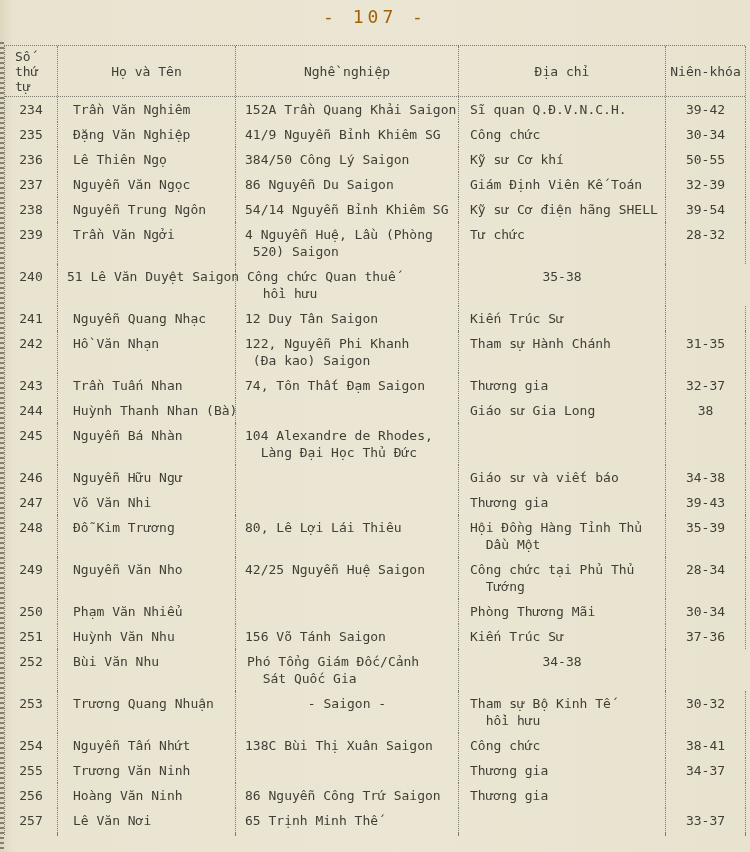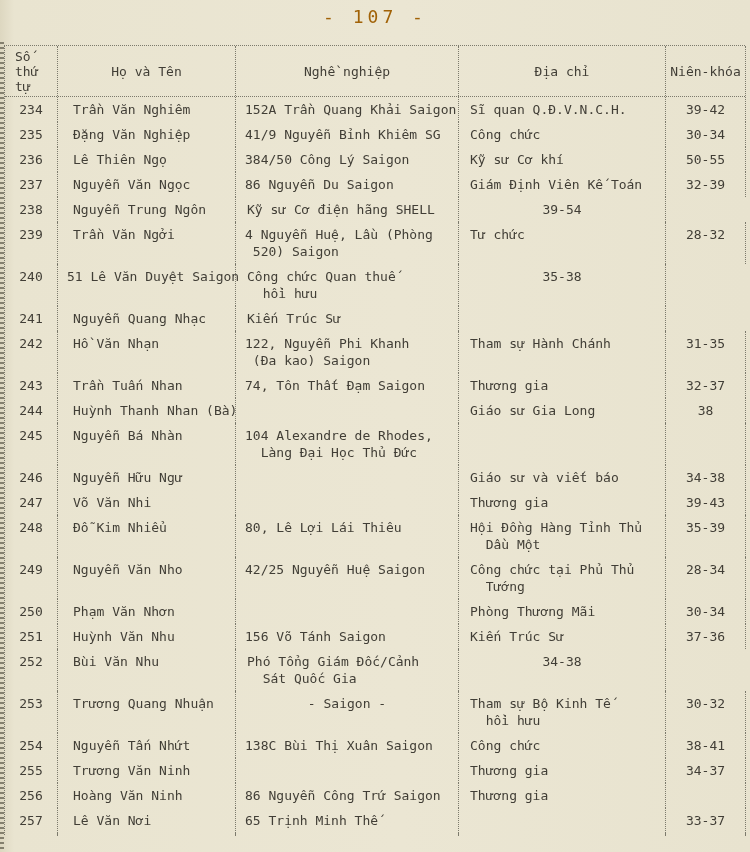--- a/index.html
+++ b/index.html
@@ -138,20 +138,21 @@
     <div class="cell c1 num">237</div>
     <div class="cell c2 name">Nguyễn Văn Ngọc</div>
     <div class="cell c3 addr">86 Nguyễn Du Saigon</div>
     <div class="cell c4 prof">Giám Định Viên Kế Toán</div>
     <div class="cell c5 years">32-39</div>
   </div>
 
   <div class="row body-row">
     <div class="cell c1 num">238</div>
     <div class="cell c2 name">Nguyễn Trung Ngôn</div>
+    <div class="cell c3 addr">54/14 Nguyễn Bỉnh Khiêm SG</div>
     <div class="cell c4 prof">Kỹ sư Cơ điện hãng SHELL</div>
     <div class="cell c5 years">39-54</div>
   </div>
 
   <div class="row body-row">
     <div class="cell c1 num">239</div>
     <div class="cell c2 name">Trần Văn Ngởi</div>
     <div class="cell c3 addr">4 Nguyễn Huệ, Lầu (Phòng
  520) Saigon</div>
     <div class="cell c4 prof">Tư chức</div>
@@ -162,20 +163,21 @@
     <div class="cell c1 num">240</div>
     <div class="cell c3 addr">51 Lê Văn Duyệt Saigon</div>
     <div class="cell c4 prof">Công chức Quan thuế
   hồi hưu</div>
     <div class="cell c5 years">35-38</div>
   </div>
 
   <div class="row body-row">
     <div class="cell c1 num">241</div>
     <div class="cell c2 name">Nguyễn Quang Nhạc</div>
+    <div class="cell c3 addr">12 Duy Tân Saigon</div>
     <div class="cell c4 prof">Kiến Trúc Sư</div>
     <div class="cell c5 years"></div>
   </div>
 
   <div class="row body-row">
     <div class="cell c1 num">242</div>
     <div class="cell c2 name">Hồ Văn Nhạn</div>
     <div class="cell c3 addr">122, Nguyễn Phi Khanh
  (Đa kao) Saigon</div>
     <div class="cell c4 prof">Tham sự Hành Chánh</div>
@@ -218,39 +220,39 @@
   <div class="row body-row">
     <div class="cell c1 num">247</div>
     <div class="cell c2 name">Võ Văn Nhi</div>
     <div class="cell c3 addr"></div>
     <div class="cell c4 prof">Thương gia</div>
     <div class="cell c5 years">39-43</div>
   </div>
 
   <div class="row body-row">
     <div class="cell c1 num">248</div>
-    <div class="cell c2 name">Đỗ Kim Nhiểu</div>
+    <div class="cell c2 name">Đỗ Kim Trương</div>
     <div class="cell c3 addr">80, Lê Lợi Lái Thiêu</div>
     <div class="cell c4 prof">Hội Đồng Hàng Tỉnh Thủ
   Dầu Một</div>
     <div class="cell c5 years">35-39</div>
   </div>
 
   <div class="row body-row">
     <div class="cell c1 num">249</div>
     <div class="cell c2 name">Nguyễn Văn Nho</div>
     <div class="cell c3 addr">42/25 Nguyễn Huệ Saigon</div>
     <div class="cell c4 prof">Công chức tại Phủ Thủ
   Tướng</div>
     <div class="cell c5 years">28-34</div>
   </div>
 
   <div class="row body-row">
     <div class="cell c1 num">250</div>
-    <div class="cell c2 name">Phạm Văn Nhơn</div>
+    <div class="cell c2 name">Phạm Văn Nhiểu</div>
     <div class="cell c3 addr"></div>
     <div class="cell c4 prof">Phòng Thương Mãi</div>
     <div class="cell c5 years">30-34</div>
   </div>
 
   <div class="row body-row">
     <div class="cell c1 num">251</div>
     <div class="cell c2 name">Huỳnh Văn Nhu</div>
     <div class="cell c3 addr">156 Võ Tánh Saigon</div>
     <div class="cell c4 prof">Kiến Trúc Sư</div>

